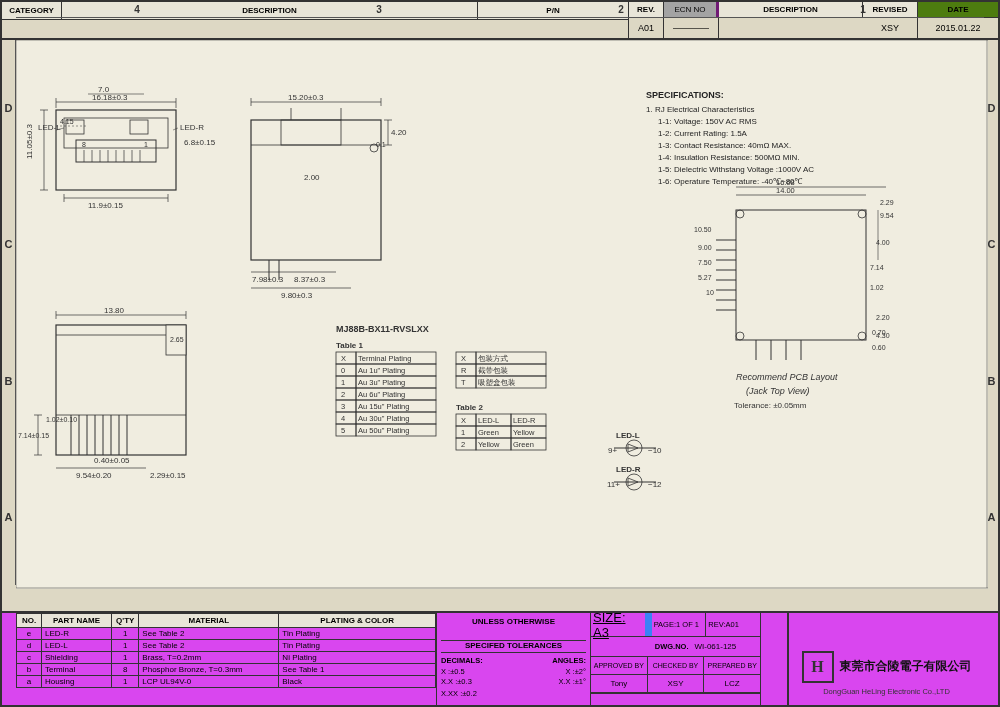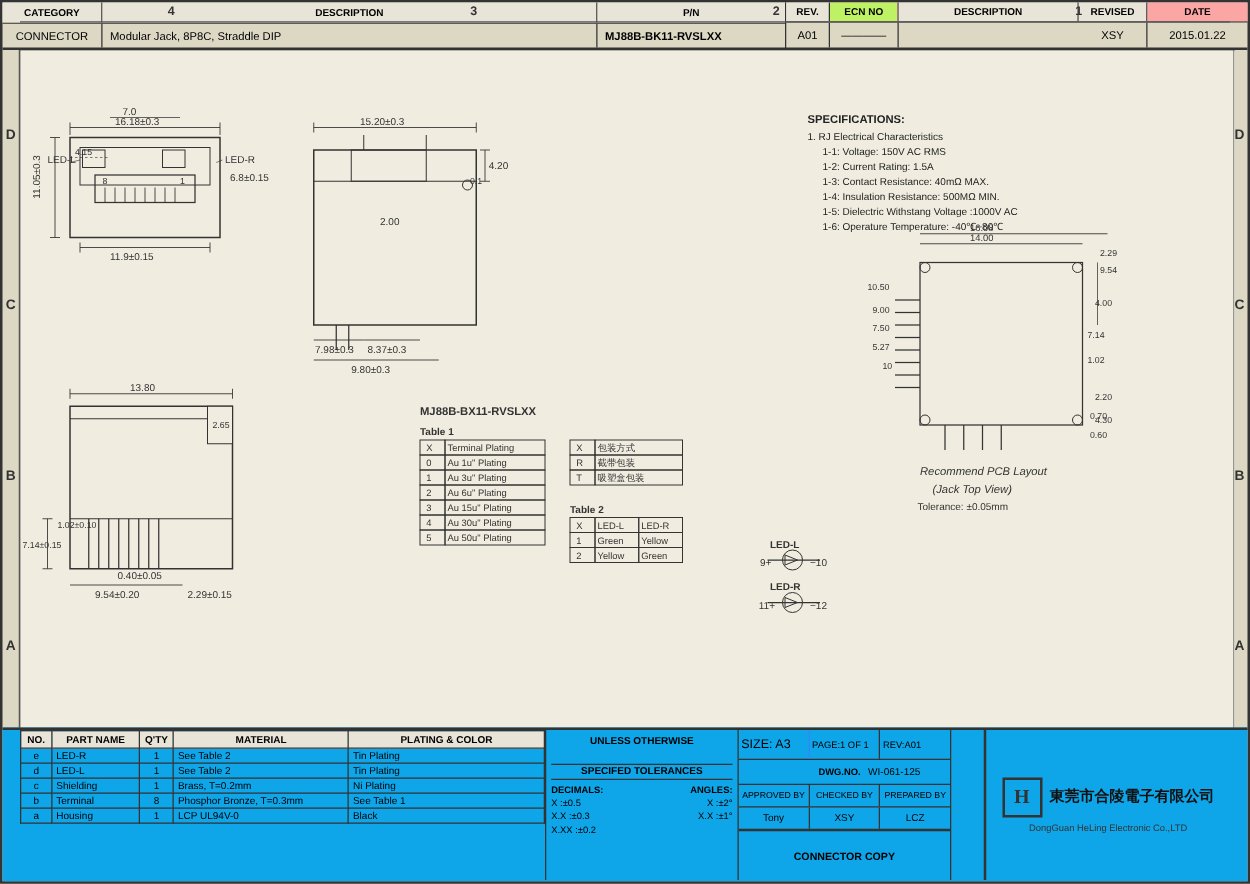--- a/index.html
+++ b/index.html
@@ -67,38 +67,33 @@
       color: #333;
     }
   </style>
 </head>
 <body>
 
 <div class="main-container">
 
   <div style="position:absolute;top:0;left:0;right:370px;height:38px;border-bottom:2px solid #333;display:flex;flex-direction:column;">
     <div style="display:flex;height:18px;border-bottom:1px solid #333;">
-      <div style="width:80px;border-right:1px solid #333;display:flex;align-items:center;justify-content:center;font-size:8px;font-weight:bold;background:#e8e5d8;">CATEGORY</div>
+      <div style="width:60px;border-right:1px solid #333;display:flex;align-items:center;justify-content:center;font-size:8px;font-weight:bold;background:#e8e5d8;">CATEGORY</div>
       <div style="flex:1;border-right:1px solid #333;display:flex;align-items:center;justify-content:center;font-size:8px;font-weight:bold;background:#e8e5d8;">DESCRIPTION</div>
       <div style="width:150px;display:flex;align-items:center;justify-content:center;font-size:8px;font-weight:bold;background:#e8e5d8;">P/N</div>
-    </div>
-    <div style="display:flex;height:20px;">
-      <div style="width:80px;border-right:1px solid #333;display:flex;align-items:center;justify-content:center;font-size:9px;">CONNECTOR</div>
-      <div style="flex:1;border-right:1px solid #333;display:flex;align-items:center;padding-left:6px;font-size:9px;">Modular Jack, 8P8C, Straddle DIP</div>
-      <div style="width:150px;display:flex;align-items:center;padding-left:6px;font-size:9px;font-weight:bold;">MJ88B-BK11-RVSLXX</div>
     </div>
   </div>
 
   <div style="position:absolute;top:0;right:0;width:370px;height:38px;border-left:1px solid #333;border-bottom:2px solid #333;display:flex;flex-direction:column;">
     <div style="display:flex;height:18px;border-bottom:1px solid #333;">
       <div style="width:35px;border-right:1px solid #333;display:flex;align-items:center;justify-content:center;font-size:8px;font-weight:bold;background:#e8e5d8;">REV.</div>
-      <div style="width:55px;border-right:1px solid #701a75;display:flex;align-items:center;justify-content:center;font-size:8px;font-weight:bold;background:#bef264;">ECN NO</div>
+      <div style="width:55px;border-right:3px solid #701a75;display:flex;align-items:center;justify-content:center;font-size:8px;font-weight:normal;background:#a3a3a3;">ECN NO</div>
       <div style="flex:1;border-right:1px solid #333;display:flex;align-items:center;justify-content:center;font-size:8px;font-weight:bold;background:#e8e5d8;">DESCRIPTION</div>
       <div style="width:55px;border-right:1px solid #333;display:flex;align-items:center;justify-content:center;font-size:8px;font-weight:bold;background:#e8e5d8;">REVISED</div>
-      <div style="width:80px;display:flex;align-items:center;justify-content:center;font-size:8px;font-weight:bold;background:#fca5a5;">DATE</div>
+      <div style="width:80px;display:flex;align-items:center;justify-content:center;font-size:8px;font-weight:bold;background:#4d7c0f;">DATE</div>
     </div>
     <div style="display:flex;height:20px;">
       <div style="width:35px;border-right:1px solid #333;display:flex;align-items:center;justify-content:center;font-size:9px;">A01</div>
       <div style="width:55px;border-right:1px solid #333;display:flex;align-items:center;justify-content:center;font-size:9px;">————</div>
       <div style="flex:1;border-right:1px solid #333;display:flex;align-items:center;justify-content:center;font-size:9px;margin-top:36px;">New Release</div>
       <div style="width:55px;border-right:1px solid #333;display:flex;align-items:center;justify-content:center;font-size:9px;">XSY</div>
       <div style="width:80px;display:flex;align-items:center;justify-content:center;font-size:9px;">2015.01.22</div>
     </div>
   </div>
 
@@ -400,21 +395,21 @@
       <text x="718" y="368" font-size="8" fill="#333">Tolerance: ±0.05mm</text>
 
       <line x1="0" y1="0" x2="972" y2="0" stroke="#333" stroke-width="0.5"></line>
       <line x1="0" y1="548" x2="972" y2="548" stroke="#333" stroke-width="0.5"></line>
       <line x1="0" y1="0" x2="0" y2="548" stroke="#333" stroke-width="0.5"></line>
       <line x1="971" y1="0" x2="971" y2="548" stroke="#333" stroke-width="0.5"></line>
 
     </svg>
   </div>
 
-  <div style="position:absolute;bottom:0;left:0;right:0;height:123px;border-top:2px solid #333;background:#0ea5e9;">
+  <div style="position:absolute;bottom:0;left:0;right:0;height:94px;border-top:2px solid #333;background:#d946ef;">
 
     <div style="position:absolute;left:14px;top:0;width:420px;height:120px;overflow:hidden;">
       <table style="width:100%;border-collapse:collapse;font-size:8px;">
         <tbody>
             <tr>
           <th style="border:1px solid #333;padding:2px 4px;background:#e8e5d8;width:25px;">NO.</th>
           <th style="border:1px solid #333;padding:2px 4px;background:#e8e5d8;width:70px;">PART NAME</th>
           <th style="border:1px solid #333;padding:2px 4px;background:#e8e5d8;width:25px;">Q'TY</th>
           <th style="border:1px solid #333;padding:2px 4px;background:#e8e5d8;width:140px;">MATERIAL</th>
           <th style="border:1px solid #333;padding:2px 4px;background:#e8e5d8;">PLATING &amp; COLOR</th>
@@ -473,21 +468,21 @@
         <span style="font-size:7.5px;">X.X  :±0.3</span>
         <span style="font-size:7.5px;">X.X :±1°</span>
       </div>
       <div>
         <span style="font-size:7.5px;">X.XX :±0.2</span>
       </div>
     </div>
 
     <div style="position:absolute;left:589px;top:0;width:170px;height:120px;border-right:1px solid #333;display:flex;flex-direction:column;">
       <div style="display:flex;height:24px;border-bottom:1px solid #333;">
-        <div style="flex:1;border-right:1px solid #3b82f6;padding:2px;font-size:10px;display:flex;align-items:center;">
+        <div style="flex:1;border-right:7px solid #3b82f6;padding:2px;font-size:13px;display:flex;align-items:center;text-decoration:underline;">
           <span>SIZE: A3</span>
         </div>
         <div style="flex:1;border-right:1px solid #333;padding:2px;font-size:7.5px;display:flex;align-items:center;">
           <span>PAGE:1 OF 1</span>
         </div>
         <div style="flex:1;padding:2px;font-size:7.5px;display:flex;align-items:center;">
           <span>REV:A01</span>
         </div>
       </div>
       <div style="height:20px;border-bottom:1px solid #333;padding:2px;display:flex;align-items:center;justify-content:center;">

